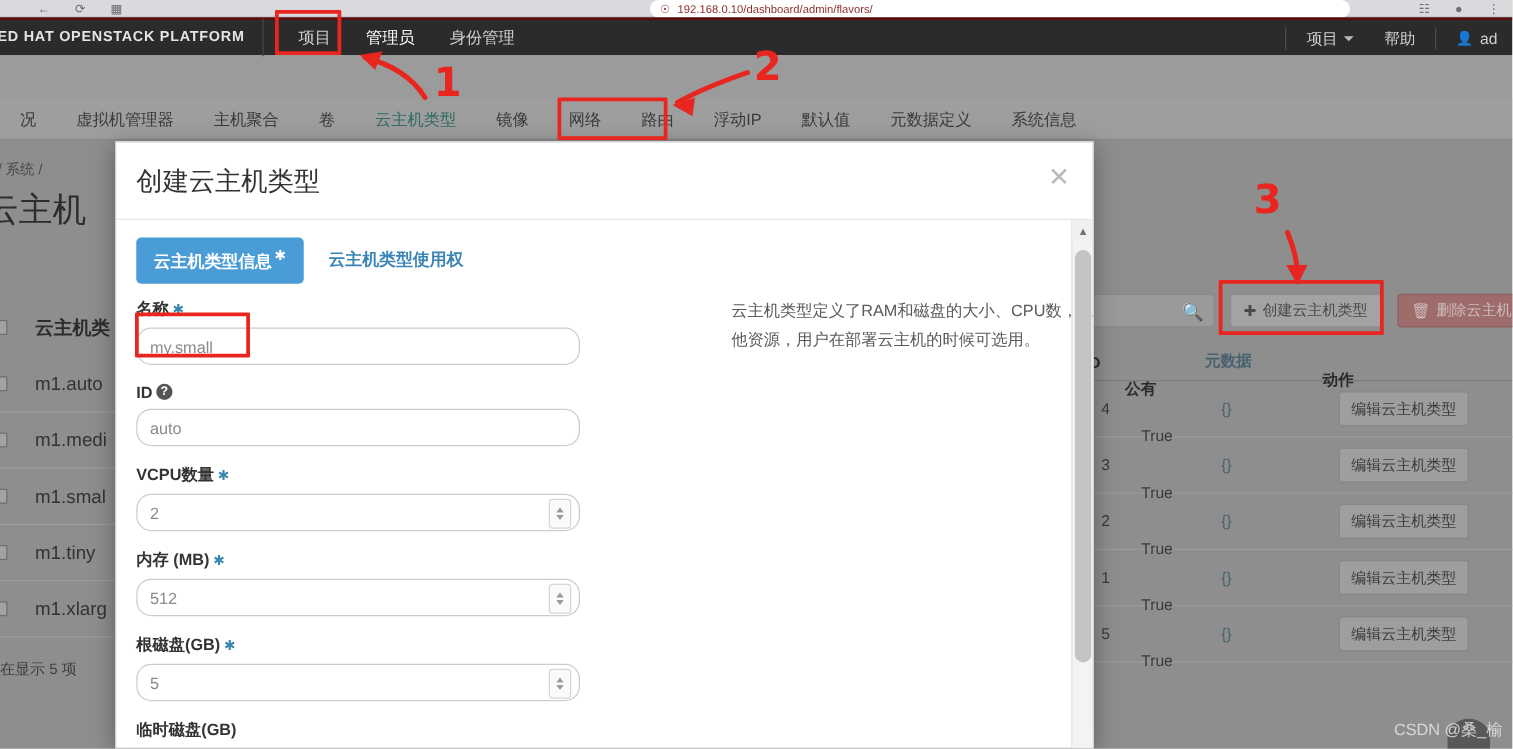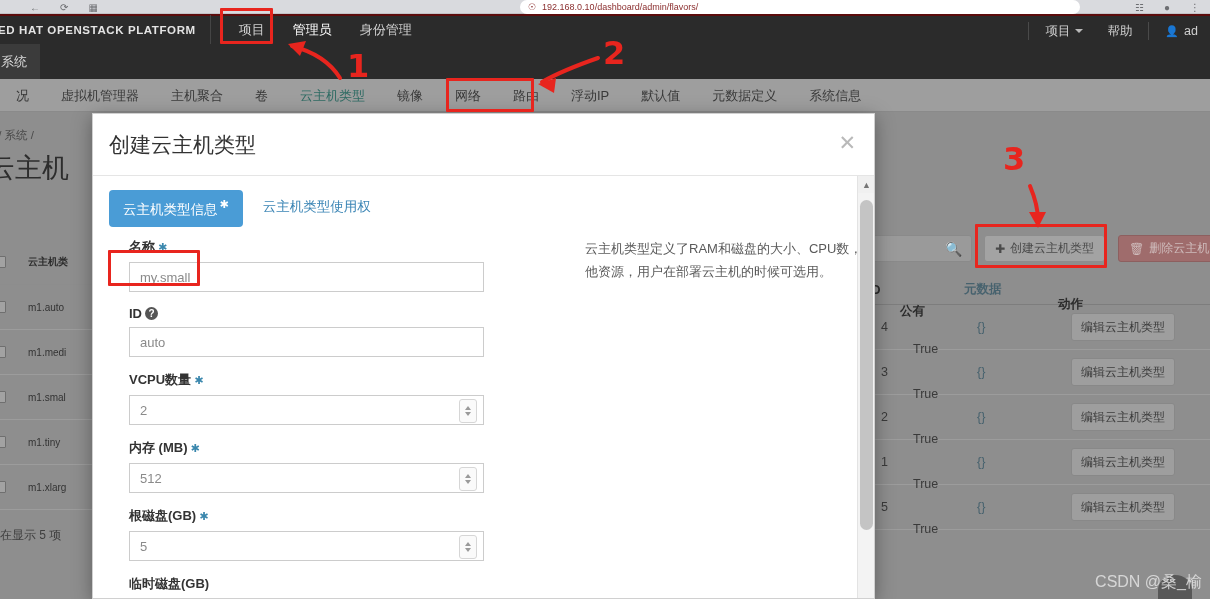--- a/index.html
+++ b/index.html
@@ -126,21 +126,21 @@
   .ft-row {
     height: 45px; display: flex; align-items: center;
     border-bottom: 1px solid #9c9c9c;
     padding-left: 4px; gap: 22px;
   }
   .ft-row.head { border-bottom: 1px solid #8d8d8d; }
   .ft-cb {
     width: 12px; height: 12px; border: 1px solid #6f6f6f;
     background: #a2a2a2; border-radius: 1px; flex: none;
   }
-  .ft-name { font-size: 10px; color: #333; white-space: nowrap; }
+  .ft-name { font-size: 15px; color: #333; white-space: nowrap; }
   .ft-row.head .ft-name { font-weight: bold; color: #2c2c2c; }
   .ft-footer {
     position: absolute; left: -12px; top: 527px;
     font-size: 12px; color: #3f3f3f; white-space: nowrap;
   }
 
   
   .right-area { position: absolute; left: 860px; top: 112px; width: 350px; height: 487px; }
   .search-box {
     position: absolute; left: 0px; top: 123px; width: 112px; height: 27px;
@@ -199,46 +199,47 @@
     display: flex; align-items: center; padding: 0 16px;
     position: relative;
   }
   .modal-title { font-size: 21px; color: #333; font-weight: normal; }
   .modal-close {
     position: absolute; right: 18px; top: 18px;
     font-size: 21px; color: #b9b9b9; cursor: pointer; line-height: 1;
   }
   .modal-body { position: relative; height: 424px; }
   .tabs-row {
-    display: flex; align-items: flex-start; gap: 6px;
+    display: flex; align-items: center; gap: 6px;
     padding: 14px 0 0 16px;
+    font-weight: bold;
   }
   .ftab {
     font-size: 13.5px; padding: 8px 14px; border-radius: 4px;
     color: #3b85b5; cursor: pointer; white-space: nowrap;
   }
   .ftab.active { background: #4a9cd6; color: #fff; }
   .req-star { color: #d9534f; font-size: 11px; vertical-align: super; margin-left: 2px; }
   .ftab.active .req-star { color: #ffffff; }
 
   .form-col {
-    position: absolute; left: 16px; top: 62px; width: 372px; margin-left: 20px;
+    position: absolute; left: 16px; top: 62px; width: 372px;
   }
   .f-label {
     font-size: 13px; color: #333; font-weight: bold;
     margin: 0 0 6px 0; display: flex; align-items: center; gap: 3px;
   }
   .f-label .star { color: #3a87ad; font-size: 11px; vertical-align: super; }
   .help-circle {
     display:inline-flex; align-items:center; justify-content:center;
     width: 13px; height: 13px; border-radius: 50%;
     background: #555; color: #fff; font-size: 10px; font-weight: bold;
   }
   .f-input {
-    width: 355px; height: 30px; border: 1px solid #cccccc; border-radius: 0;
+    width: 355px; height: 30px; border: 1px solid #cccccc; border-radius: 12px;
     background: #fff; display: flex; align-items: center;
     padding: 0 10px; font-size: 13px; color: #8a8a8a;
     margin-bottom: 14px; position: relative;
   }
   .f-input.numeric { padding-right: 28px; }
   .spinner {
     position: absolute; right: 6px; top: 3px;
     width: 18px; height: 24px; border: 1px solid #d6d6d6;
     border-radius: 3px; background: #fafafa;
     display: flex; flex-direction: column; align-items: center; justify-content: center;
@@ -274,21 +275,21 @@
   }
   .ann-num {
     position: absolute; color: #e8251e; font-size: 32px;
     font-family: "DejaVu Sans", sans-serif; font-weight: bold;
     pointer-events: none; line-height: 1;
   }
   .ann-svg { position: absolute; left: 0; top: 0; width: 1210px; height: 599px; pointer-events: none; }
 
   .watermark {
     position: absolute; right: 8px; bottom: 6px;
-    color: #e3e3e3; font-size: 16px; opacity: 0.85;
+    color: #e3e3e3; font-size: 13px; opacity: 0.85;
     pointer-events: none; white-space: nowrap;
   }
   .wm-head {
     position: absolute; right: 18px; bottom: -6px;
     width: 34px; height: 30px; border-radius: 50% 50% 0 0;
     background: #2b2b2b; opacity: 0.55;
   }
 </style>
 </head>
 <body>
@@ -328,23 +329,20 @@
       </div>
       <div class="tr-item">帮助</div>
       <div class="tr-sep"></div>
       <div class="tr-item">
         <span class="user-glyph">👤</span>
         <span>ad</span>
       </div>
     </div>
   </div>
 
-  <div class="subdark">
-    <div class="subdark-tab">系统</div>
-  </div>
 
   <div class="tabstrip">
     <div class="tab">况</div>
     <div class="tab">虚拟机管理器</div>
     <div class="tab">主机聚合</div>
     <div class="tab">卷</div>
     <div class="tab sel">云主机类型</div>
     <div class="tab">镜像</div>
     <div class="tab">网络</div>
     <div class="tab">路由</div>

